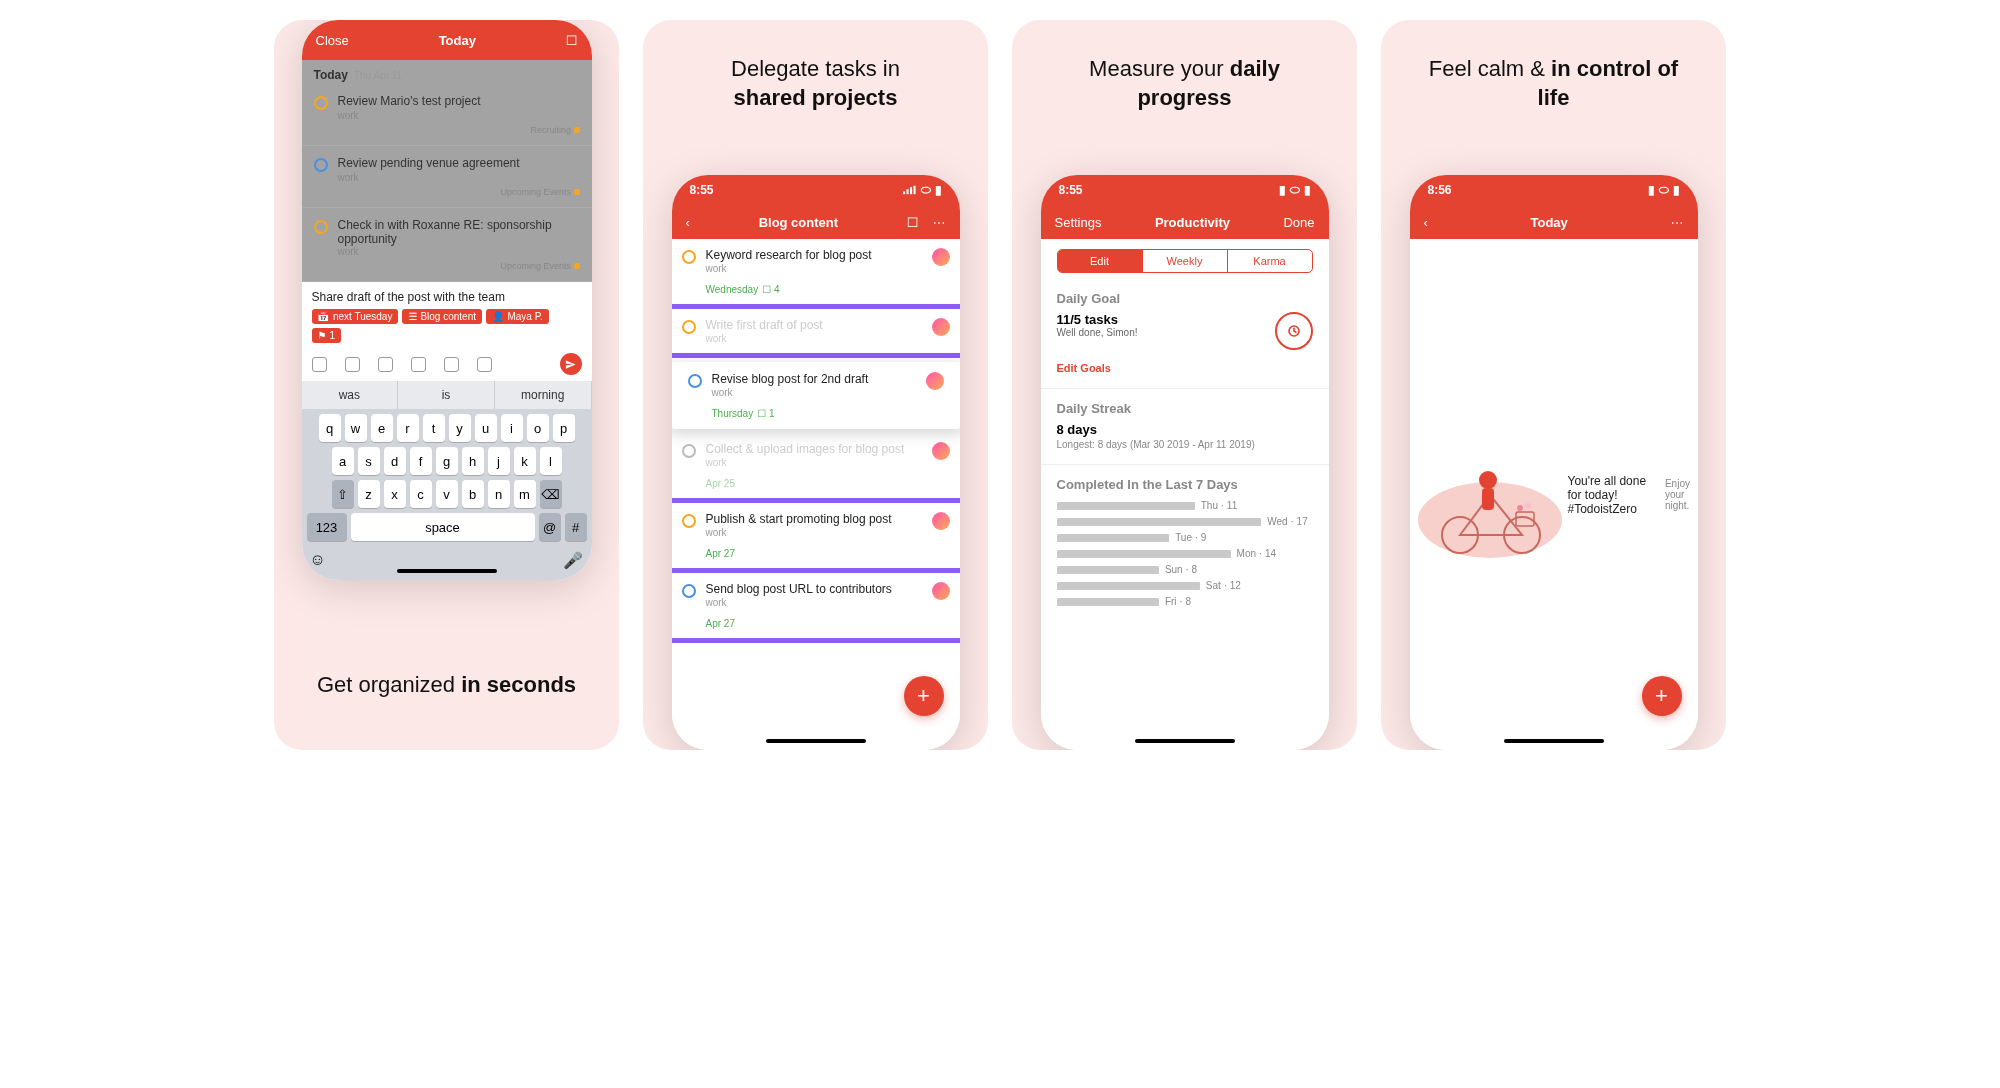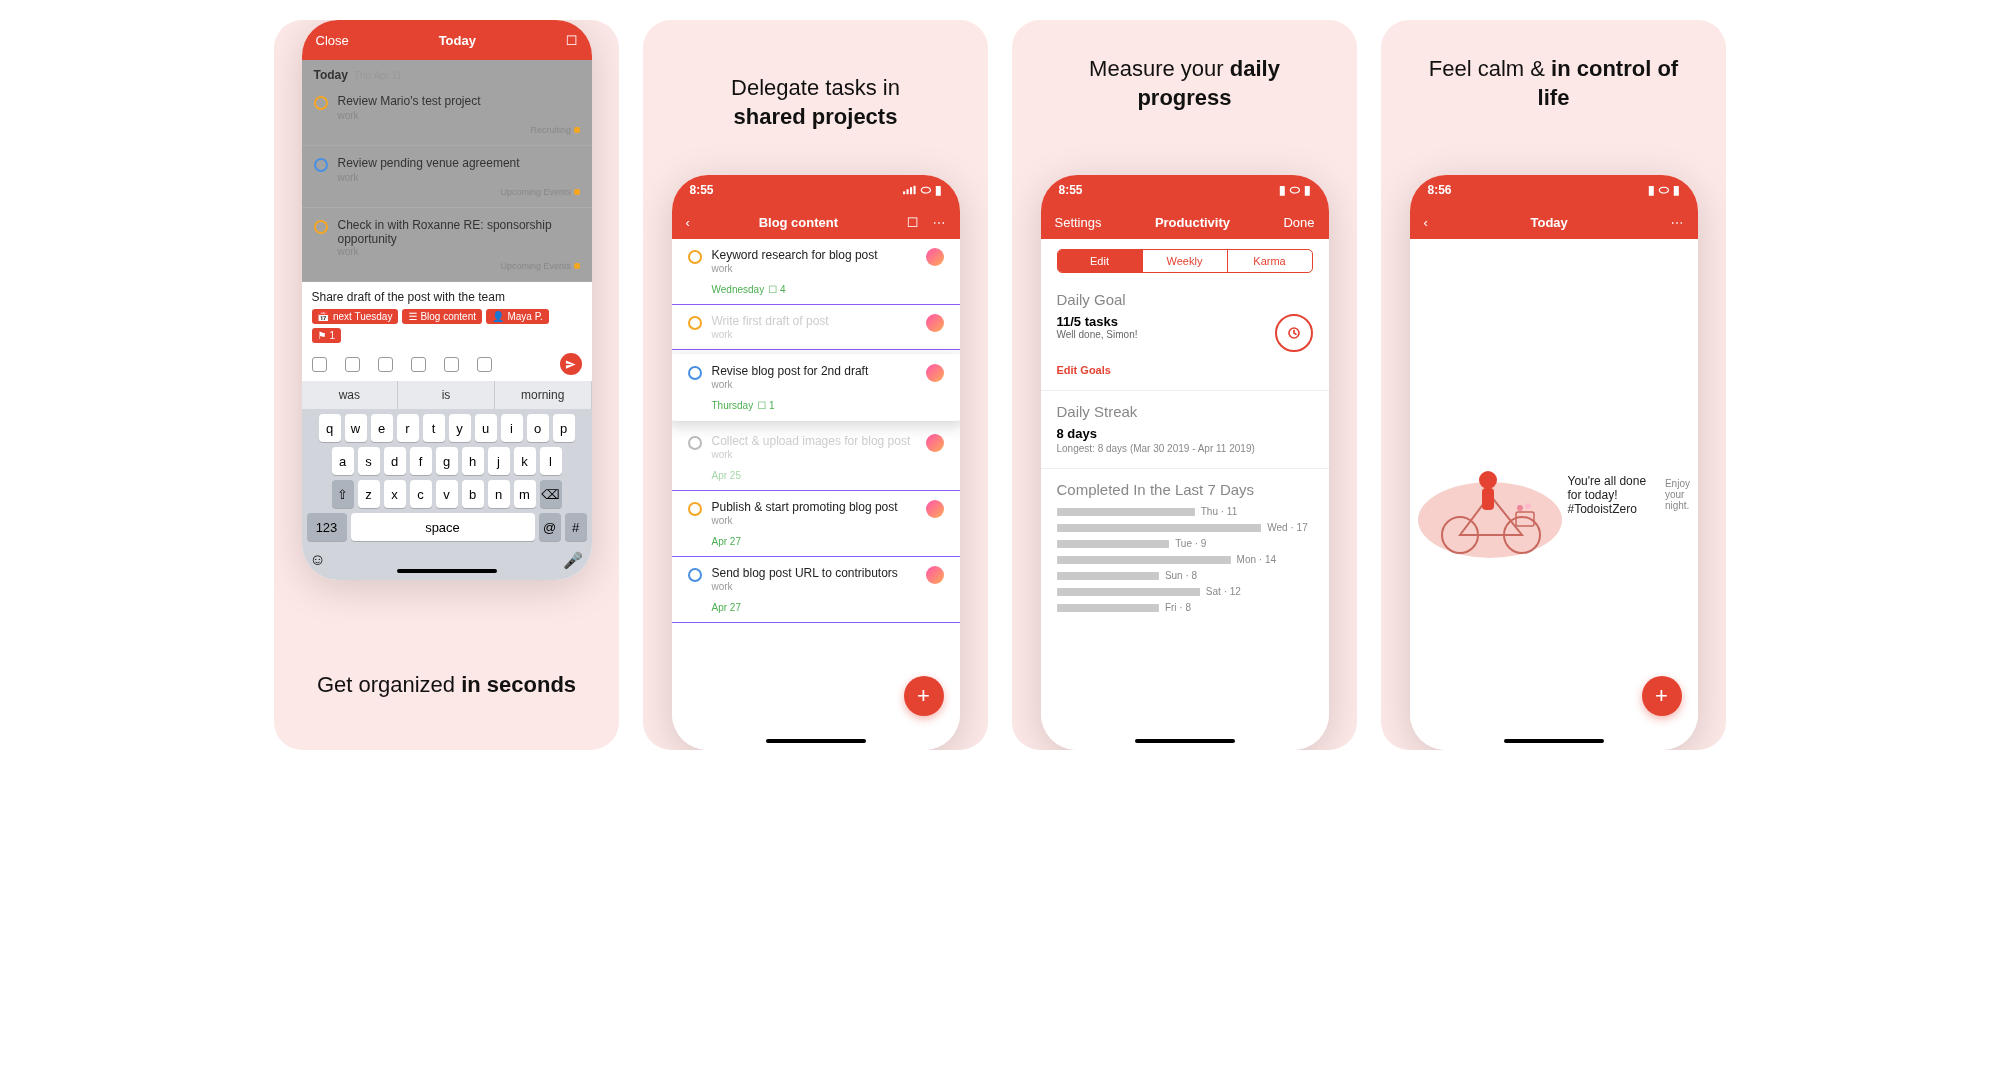--- a/index.html
+++ b/index.html
@@ -43,24 +43,24 @@
 .keyboard { flex: 1; background: #d1d5db; display: flex; flex-direction: column; }
 .suggest { display: flex; height: 28px; background: #e8eaed; }
 .suggest span { flex: 1; text-align: center; font-size: 12px; color: #333; line-height: 28px; border-right: 1px solid #ccc; }
 .keys { padding: 5px; display: flex; flex-direction: column; gap: 5px; }
 .krow { display: flex; gap: 4px; justify-content: center; }
 .key { background: #fff; border-radius: 4px; min-width: 22px; height: 28px; display: flex; align-items: center; justify-content: center; font-size: 13px; box-shadow: 0 1px 0 rgba(0,0,0,0.2); }
 .key.wide { flex: 1; }
 .key.special { background: #adb3bc; }
 .bottom-keys { display: flex; justify-content: space-between; padding: 5px 8px; }
 
-.cardB .card-caption { padding-top: 54px; }
+.cardB .card-caption { padding-top: 35px; }
 .cardB .phone { bottom: 0; width: 288px; height: 575px; }
 .tasklistB { flex: 1; overflow: hidden; background: #fff; }
-.taskB { padding: 9px 16px; border-bottom: 1px solid #8b5cf6; display: flex; align-items: flex-start; gap: 10px; position: relative; }
+.taskB { padding: 9px 10px; border-bottom: 5px solid #8b5cf6; display: flex; align-items: flex-start; gap: 10px; position: relative; }
 .taskB-body { flex: 1; }
 .taskB-title { font-size: 12px; color: #222; }
 .taskB-proj { font-size: 10px; color: #999; margin-top: 1px; }
 .taskB-date { font-size: 10px; color: #4caf50; margin-top: 10px; display: flex; align-items: center; gap: 4px; }
 .avatar { width: 18px; height: 18px; border-radius: 50%; background: linear-gradient(135deg,#f5a,#fa5); flex-shrink: 0; }
 .taskB.popped { box-shadow: 0 4px 16px rgba(0,0,0,0.18); border-radius: 10px; margin: 4px -6px; padding: 10px 22px; border-bottom: none; background: #fff; z-index: 2; }
 .taskB.faded .taskB-title, .taskB.faded .taskB-proj { color: #ccc; }
 .taskB.faded .taskB-date { color: #4caf50; opacity: 0.5; }
 
 .cardC .card-caption { padding-top: 35px; }
@@ -68,21 +68,21 @@
 .productivity { flex: 1; background: #fff; overflow: hidden; padding: 0; }
 .profile-row { display: flex; align-items: center; gap: 10px; padding: 12px 16px; border-bottom: 1px solid #eee; }
 .profile-av { width: 30px; height: 30px; border-radius: 50%; background: linear-gradient(135deg,#8b6,#fa6); }
 .profile-name { font-size: 13px; font-weight: 600; }
 .profile-sub { font-size: 10px; color: #888; }
 .chev { margin-left: auto; color: #ccc; font-size: 14px; }
 .seg { display: flex; margin: 10px 16px; border: 1px solid #e44332; border-radius: 5px; overflow: hidden; }
 .seg div { flex: 1; text-align: center; font-size: 11px; padding: 5px 0; color: #e44332; }
 .seg div.active { background: #e44332; color: #fff; }
 .seg div + div { border-left: 1px solid #e44332; }
-.section-h { font-size: 15px; color: #888; padding: 8px 16px 4px; }
+.section-h { font-size: 13px; color: #888; padding: 8px 16px 4px; font-weight: bold; }
 .goal-row { padding: 2px 16px 8px; display: flex; justify-content: space-between; align-items: flex-start; }
 .goal-title { font-size: 13px; font-weight: 600; }
 .goal-sub { font-size: 10px; color: #666; }
 .edit-link { font-size: 11px; color: #e44332; font-weight: 600; padding: 4px 16px 10px; }
 .trophy { width: 38px; height: 38px; border: 2px solid #e44332; border-radius: 50%; display: flex; align-items: center; justify-content: center; color: #e44332; }
 .divider { height: 1px; background: #eee; margin: 4px 0; }
 .streak-title { font-size: 13px; font-weight: 600; padding: 2px 16px 0; }
 .streak-sub { font-size: 10px; color: #888; padding: 2px 16px 10px; }
 .history { padding: 4px 16px; }
 .hrow { display: flex; align-items: center; gap: 6px; margin-bottom: 5px; }

